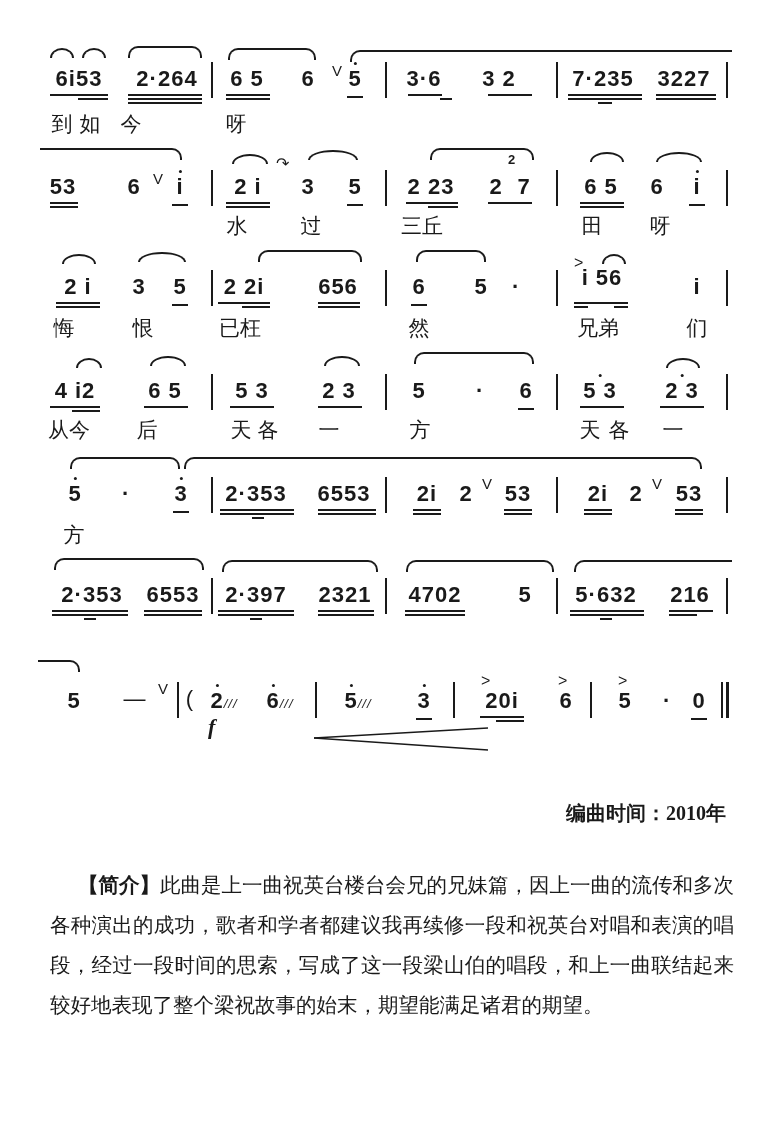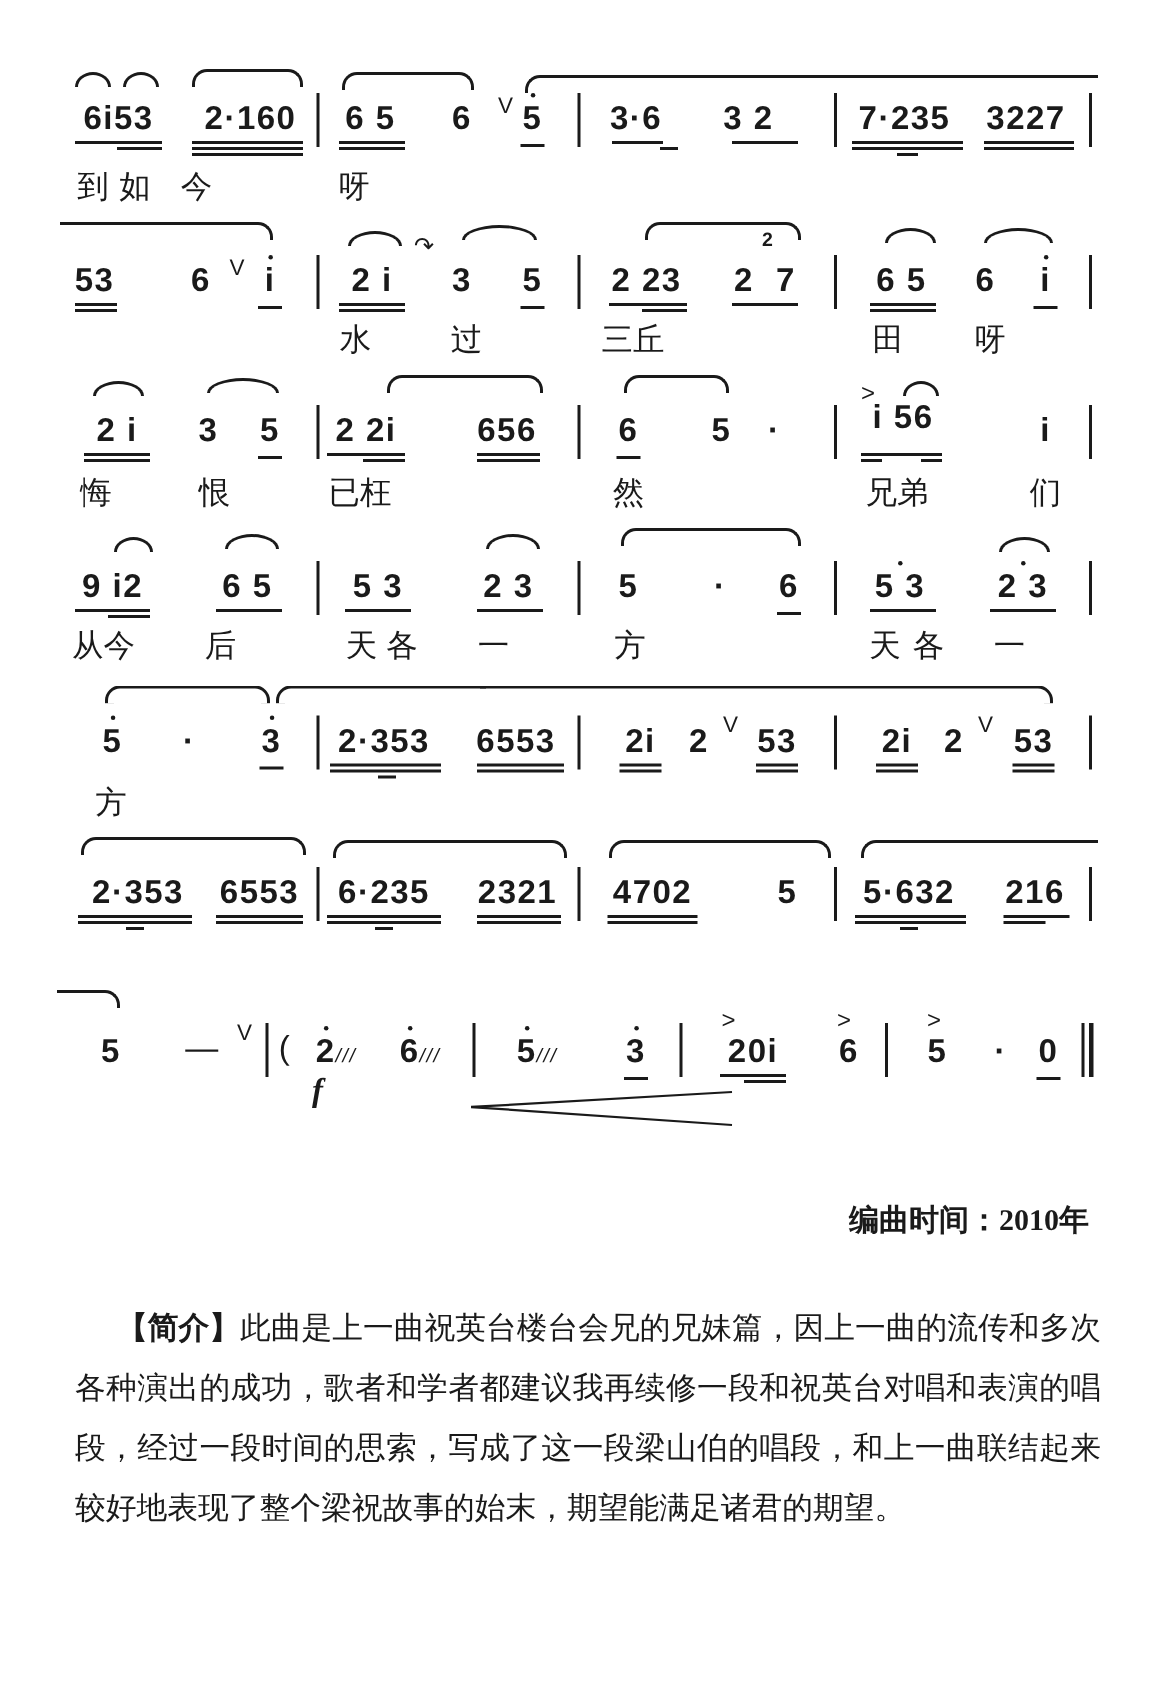--- a/index.html
+++ b/index.html
@@ -31,21 +31,21 @@
 
 <div class="score">
 
   <div class="line" style="top:40px;">
     <div class="tie" style="left:50px;top:8px;width:20px;"></div>
     <div class="tie" style="left:82px;top:8px;width:20px;"></div>
     <div class="slur" style="left:128px;top:6px;width:70px;"></div>
     <div class="note" style="left:79px;top:28px;">6i53</div>
     <div class="u1" style="left:50px;top:54px;width:58px;"></div>
     <div class="u1" style="left:78px;top:58px;width:30px;"></div>
-    <div class="note" style="left:167px;top:28px;">2·160</div>
+    <div class="note" style="left:167px;top:28px;">2·264</div>
     <div class="u1" style="left:128px;top:54px;width:74px;"></div>
     <div class="u1" style="left:128px;top:58px;width:74px;"></div>
     <div class="u1" style="left:128px;top:62px;width:74px;"></div>
     <div class="bar" style="left:211px;top:22px;"></div>
 
     <div class="slur" style="left:228px;top:8px;width:84px;"></div>
     <div class="note" style="left:247px;top:28px;">6 5</div>
     <div class="u1" style="left:226px;top:54px;width:44px;"></div>
     <div class="u1" style="left:226px;top:58px;width:44px;"></div>
     <div class="note" style="left:308px;top:28px;">6</div>
@@ -165,21 +165,21 @@
     <div class="lyric" style="left:64px;top:74px;">悔</div>
     <div class="lyric" style="left:143px;top:74px;">恨</div>
     <div class="lyric" style="left:240px;top:74px;">已枉</div>
     <div class="lyric" style="left:419px;top:74px;">然</div>
     <div class="lyric" style="left:598px;top:74px;">兄弟</div>
     <div class="lyric" style="left:697px;top:74px;">们</div>
   </div>
 
   <div class="line" style="top:340px;">
     <div class="tie" style="left:76px;top:18px;width:22px;"></div>
-    <div class="note" style="left:75px;top:40px;">9 i2</div>
+    <div class="note" style="left:75px;top:40px;">4 i2</div>
     <div class="u1" style="left:50px;top:66px;width:50px;"></div>
     <div class="u1" style="left:72px;top:70px;width:28px;"></div>
     <div class="tie" style="left:150px;top:16px;width:32px;"></div>
     <div class="note" style="left:165px;top:40px;">6  5</div>
     <div class="u1" style="left:144px;top:66px;width:44px;"></div>
     <div class="bar" style="left:211px;top:34px;"></div>
 
     <div class="note" style="left:252px;top:40px;">5  3</div>
     <div class="u1" style="left:230px;top:66px;width:44px;"></div>
     <div class="tie" style="left:324px;top:16px;width:32px;"></div>
@@ -262,21 +262,21 @@
 
     <div class="note" style="left:92px;top:34px;">2·353</div>
     <div class="u1" style="left:52px;top:60px;width:76px;"></div>
     <div class="u1" style="left:52px;top:64px;width:76px;"></div>
     <div class="u1" style="left:84px;top:68px;width:12px;"></div>
     <div class="note" style="left:173px;top:34px;">6553</div>
     <div class="u1" style="left:144px;top:60px;width:58px;"></div>
     <div class="u1" style="left:144px;top:64px;width:58px;"></div>
     <div class="bar" style="left:211px;top:28px;"></div>
 
-    <div class="note" style="left:256px;top:34px;">6·235</div>
+    <div class="note" style="left:256px;top:34px;">2·397</div>
     <div class="u1" style="left:218px;top:60px;width:76px;"></div>
     <div class="u1" style="left:218px;top:64px;width:76px;"></div>
     <div class="u1" style="left:250px;top:68px;width:12px;"></div>
     <div class="note" style="left:345px;top:34px;">2321</div>
     <div class="u1" style="left:318px;top:60px;width:56px;"></div>
     <div class="u1" style="left:318px;top:64px;width:56px;"></div>
     <div class="bar" style="left:385px;top:28px;"></div>
 
     <div class="note" style="left:435px;top:34px;">4702</div>
     <div class="u1" style="left:405px;top:60px;width:60px;"></div>

